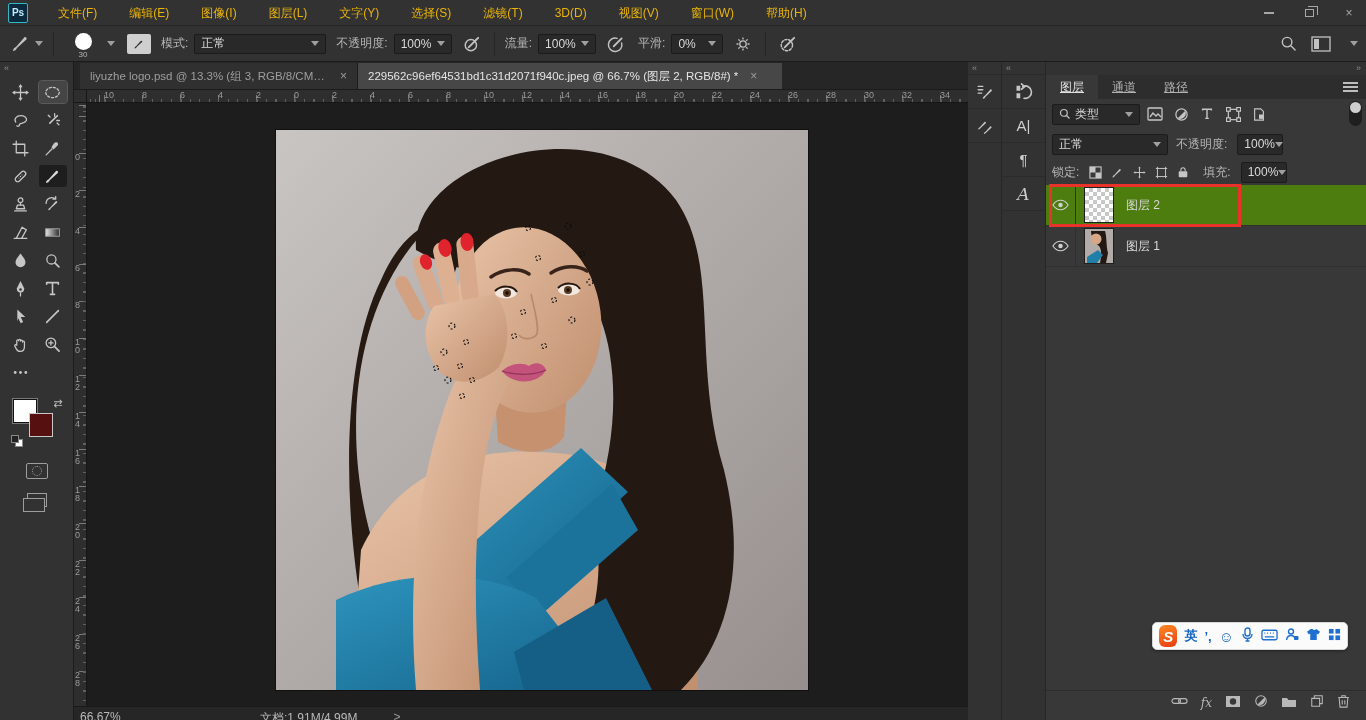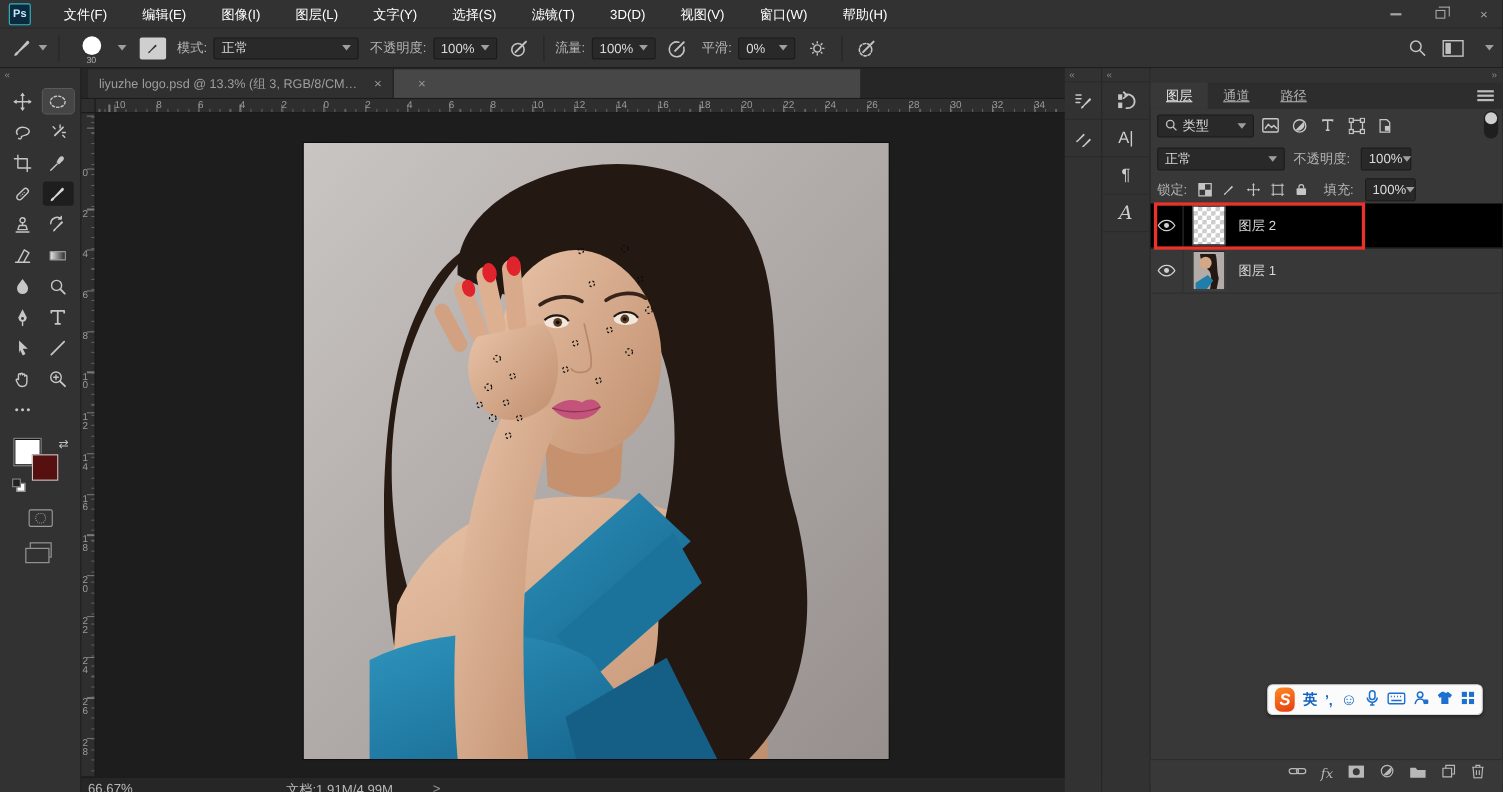--- a/index.html
+++ b/index.html
@@ -4,21 +4,21 @@
 <style>
   *{margin:0;padding:0;box-sizing:border-box;}
   html,body{width:1366px;height:720px;overflow:hidden;background:#1d1d1d;
     font-family:"Liberation Sans","DejaVu Sans",sans-serif;font-size:12px;color:#cfcfcf;
     -webkit-font-smoothing:antialiased;}
   .bar{background:#323232;}
   
   #menubar{height:26px;display:flex;align-items:center;gap:0;border-bottom:1px solid #262626;position:relative;}
   #ps-logo{width:20px;height:20px;margin:0 14px 0 8px;background:#0b2a3d;border:1px solid #2fb8c6;border-radius:2px;
     color:#bfe9ff;font-size:10px;font-weight:bold;display:flex;align-items:center;justify-content:center;}
-  .menu-item{padding:0 16px;line-height:26px;color:#ffffff;cursor:default;}
+  .menu-item{padding:0 16px;line-height:26px;color:#eab308;cursor:default;}
   #win-controls{position:absolute;right:10px;top:0;height:26px;display:flex;align-items:center;gap:26px;color:#a7a7a7;}
   .winbtn{width:14px;height:12px;display:flex;align-items:center;justify-content:center;font-size:12px;}
   .min-glyph{width:10px;height:2px;background:#a7a7a7;}
   .restore-glyph{width:9px;height:8px;border:1px solid #a7a7a7;position:relative;}
   .restore-glyph:before{content:"";position:absolute;left:2px;top:-4px;width:9px;height:8px;border:1px solid #a7a7a7;border-bottom:none;border-left:none;}
   
   #optionsbar{height:36px;display:flex;align-items:center;border-bottom:1px solid #1c1c1c;padding-left:10px;position:relative;}
   .sep{width:1px;height:24px;background:#252525;margin:0 10px;}
   .obtn{display:flex;align-items:center;justify-content:center;min-width:24px;height:26px;border-radius:2px;position:relative;}
   .caret{width:0;height:0;border-left:4px solid transparent;border-right:4px solid transparent;border-top:5px solid #9f9f9f;display:inline-block;margin-left:5px;}
@@ -99,21 +99,21 @@
   #filter-toggle{position:absolute;right:4px;top:2px;width:13px;height:25px;background:#1f1f1f;border-radius:7px;display:flex;justify-content:center;}
   #filter-toggle .knob{width:11px;height:11px;border-radius:50%;background:#cfcfcf;margin-top:1px;}
   #blend-row{height:30px;}
   #blend-select{width:116px;height:21px;}
   #opacity-field,#fill-field{width:46px;height:21px;margin-left:4px;}
   #lock-row{height:26px;}
   .lockbtn{width:20px;height:18px;display:flex;align-items:center;justify-content:center;margin-left:2px;}
   .lockbtn svg{stroke:#c6c6c6;fill:none;stroke-width:1.2;}
   #layerlist{position:relative;}
   .lrow{height:41px;display:flex;align-items:center;border-bottom:1px solid #303030;position:relative;}
-  .lrow.selected{background:#000000;}
+  .lrow.selected{background:#4d7c0f;}
   .eyecell{width:30px;height:100%;display:flex;align-items:center;justify-content:center;border-right:1px solid #303030;}
   .eyecell svg{stroke:#d0d0d0;fill:none;stroke-width:1.2;}
   .lthumb{width:30px;height:36px;margin-left:8px;border:1px solid #1e1e1e;position:relative;background:#888;overflow:hidden;}
   .lthumb.checker{background:#fff;
     background-image:linear-gradient(45deg,#c9c9c9 25%,transparent 25%,transparent 75%,#c9c9c9 75%),linear-gradient(45deg,#c9c9c9 25%,transparent 25%,transparent 75%,#c9c9c9 75%);
     background-size:8px 8px;background-position:0 0,4px 4px;}
   .bracket{position:absolute;width:6px;height:6px;}
   .bracket.tl{left:-2px;top:-2px;border-left:2px solid #fff;border-top:2px solid #fff;}
   .bracket.tr{right:-2px;top:-2px;border-right:2px solid #fff;border-top:2px solid #fff;}
   .bracket.bl{left:-2px;bottom:-2px;border-left:2px solid #fff;border-bottom:2px solid #fff;}
@@ -388,20 +388,21 @@
     <div id="screen-mode"></div>
   </div>
 
   <div id="center">
     <div id="tabbar">
       <div class="doctab inactive">
         <span style="overflow:hidden;text-overflow:ellipsis;">liyuzhe logo.psd @ 13.3% (组 3, RGB/8/CMYK)</span>
         <span class="x">×</span>
       </div>
       <div class="doctab active">
+        <span style="overflow:hidden;text-overflow:ellipsis;">229562c96ef64531bd1c31d2071f940c.jpeg @ 66.7% (图层 2, RGB/8#) *</span>
         <span class="x">×</span>
       </div>
     </div>
     <div id="ruler-corner"></div>
     <div class="hruler">
         <span class="hlab" style="left: 17px;">10</span>
         <span class="hlab" style="left: 55px;">8</span>
         <span class="hlab" style="left: 93px;">6</span>
         <span class="hlab" style="left: 131px;">4</span>
         <span class="hlab" style="left: 169px;">2</span>

